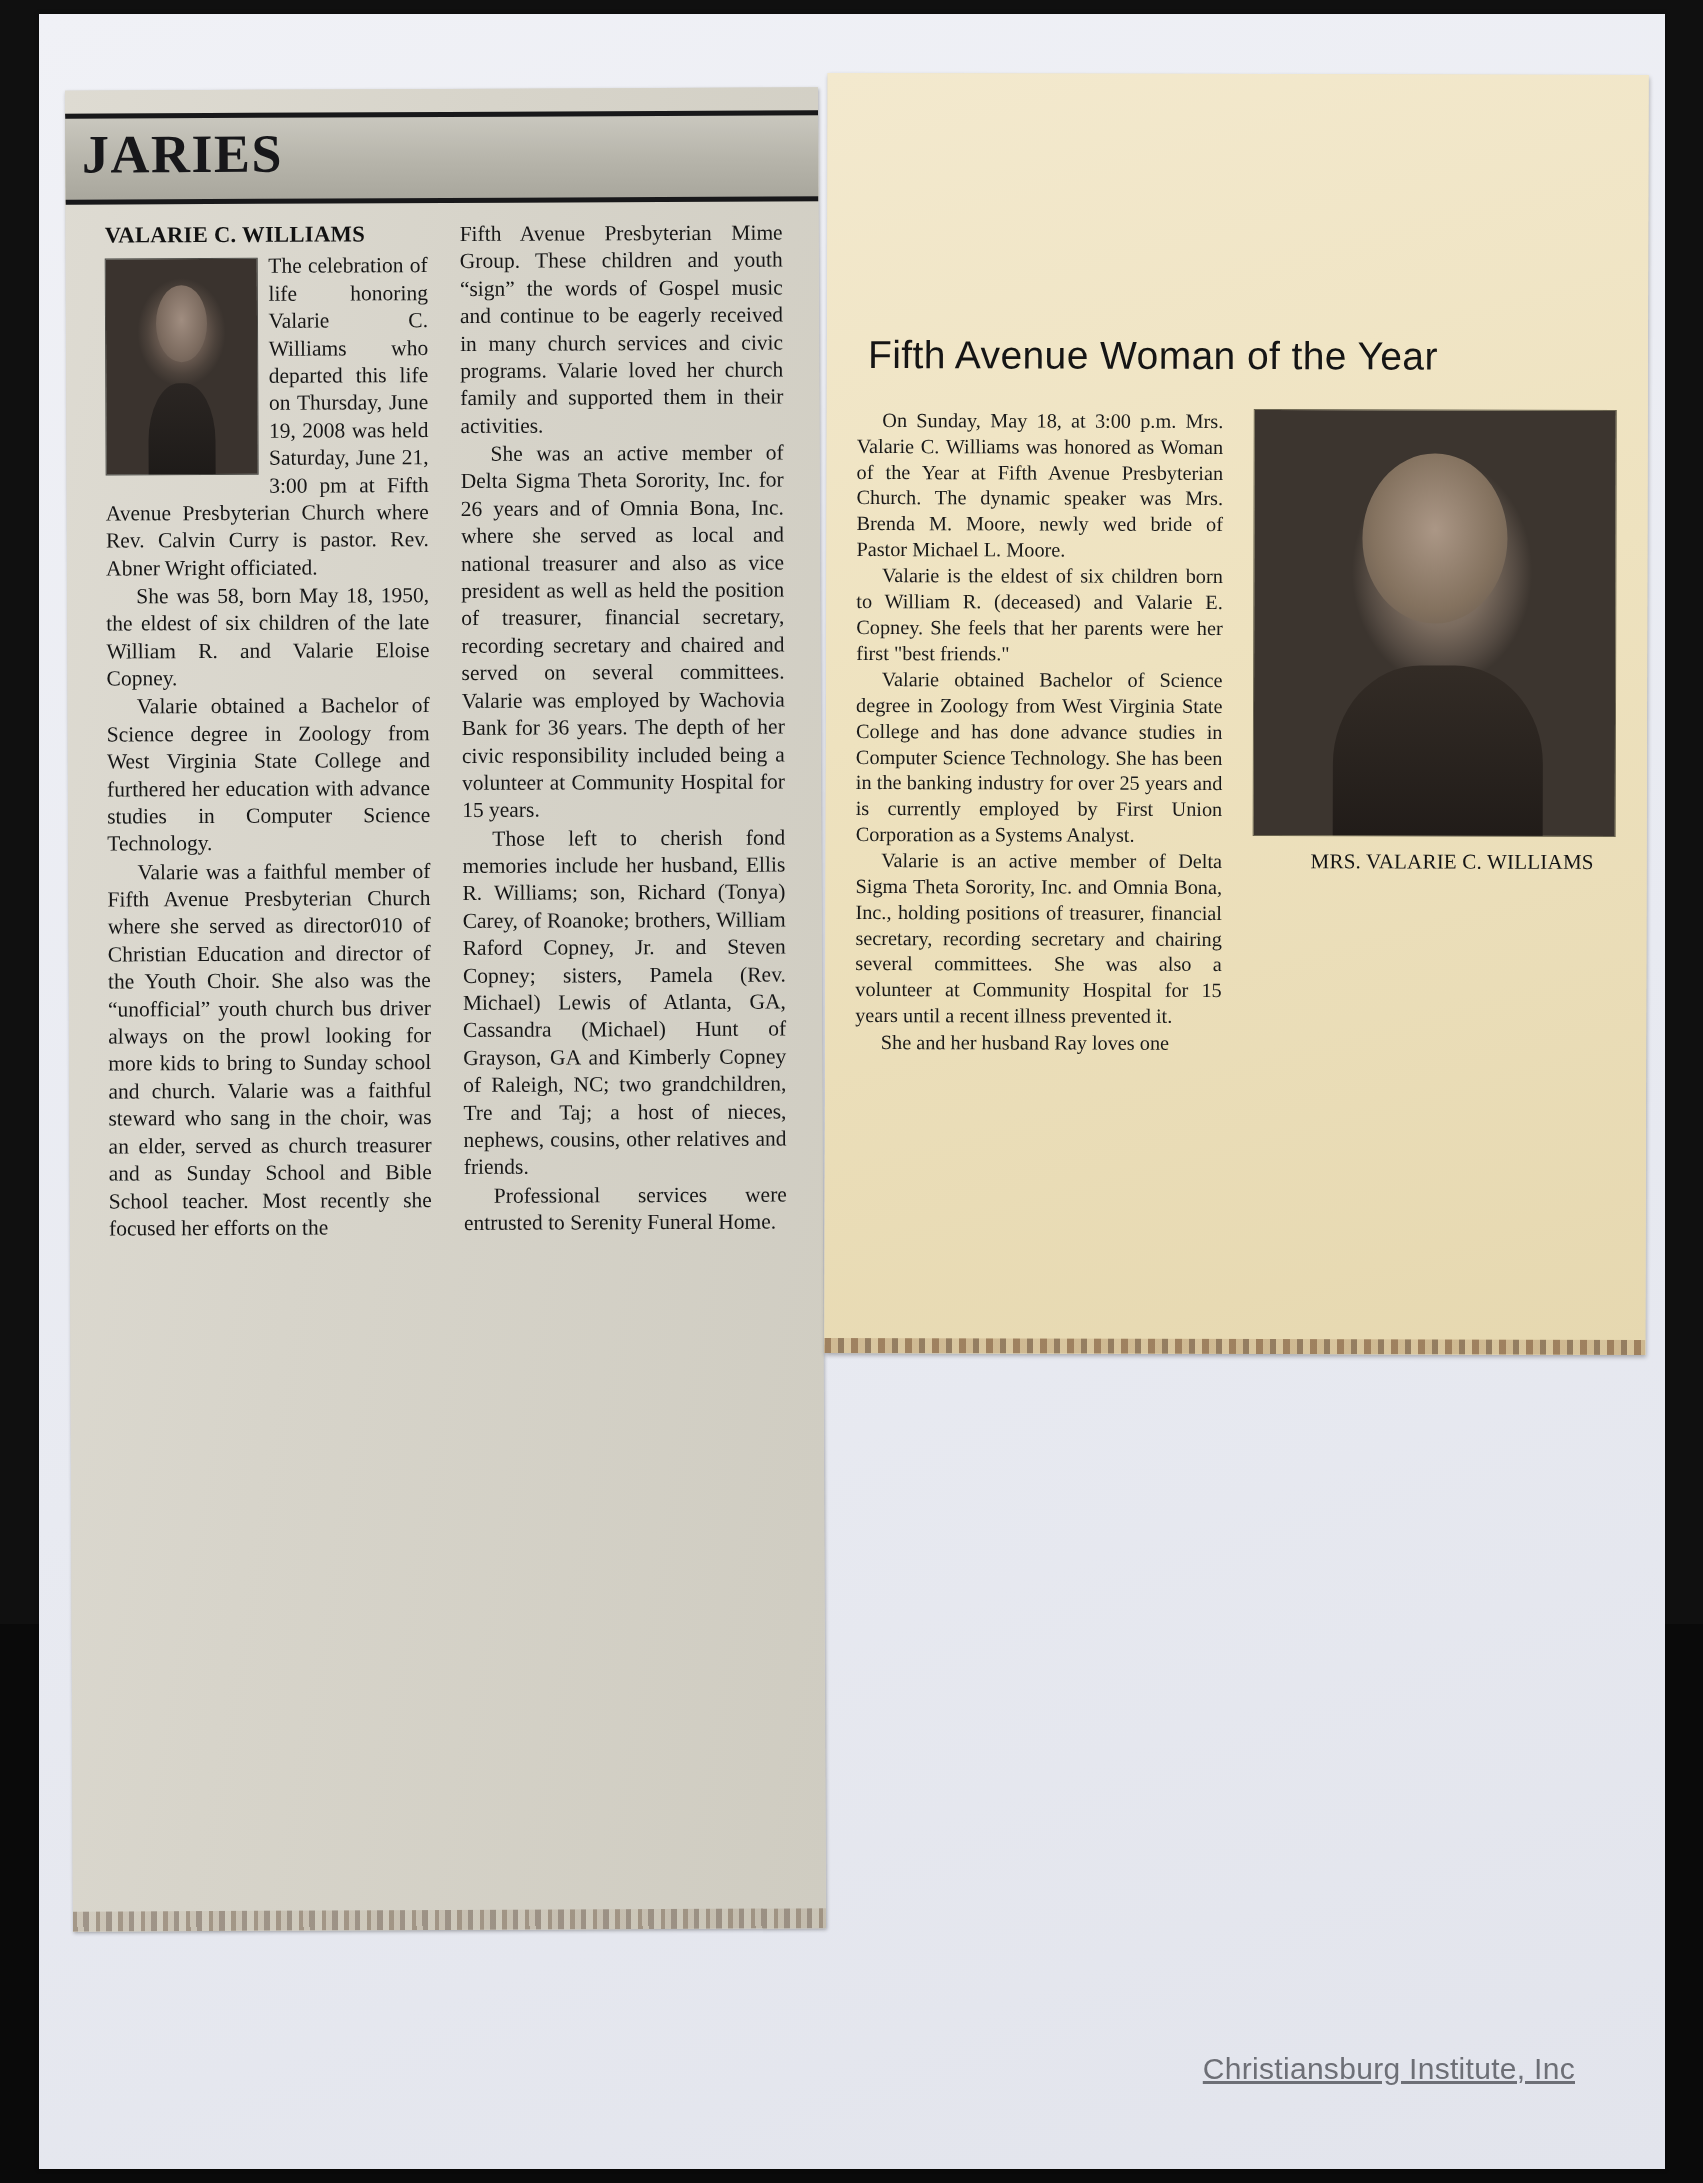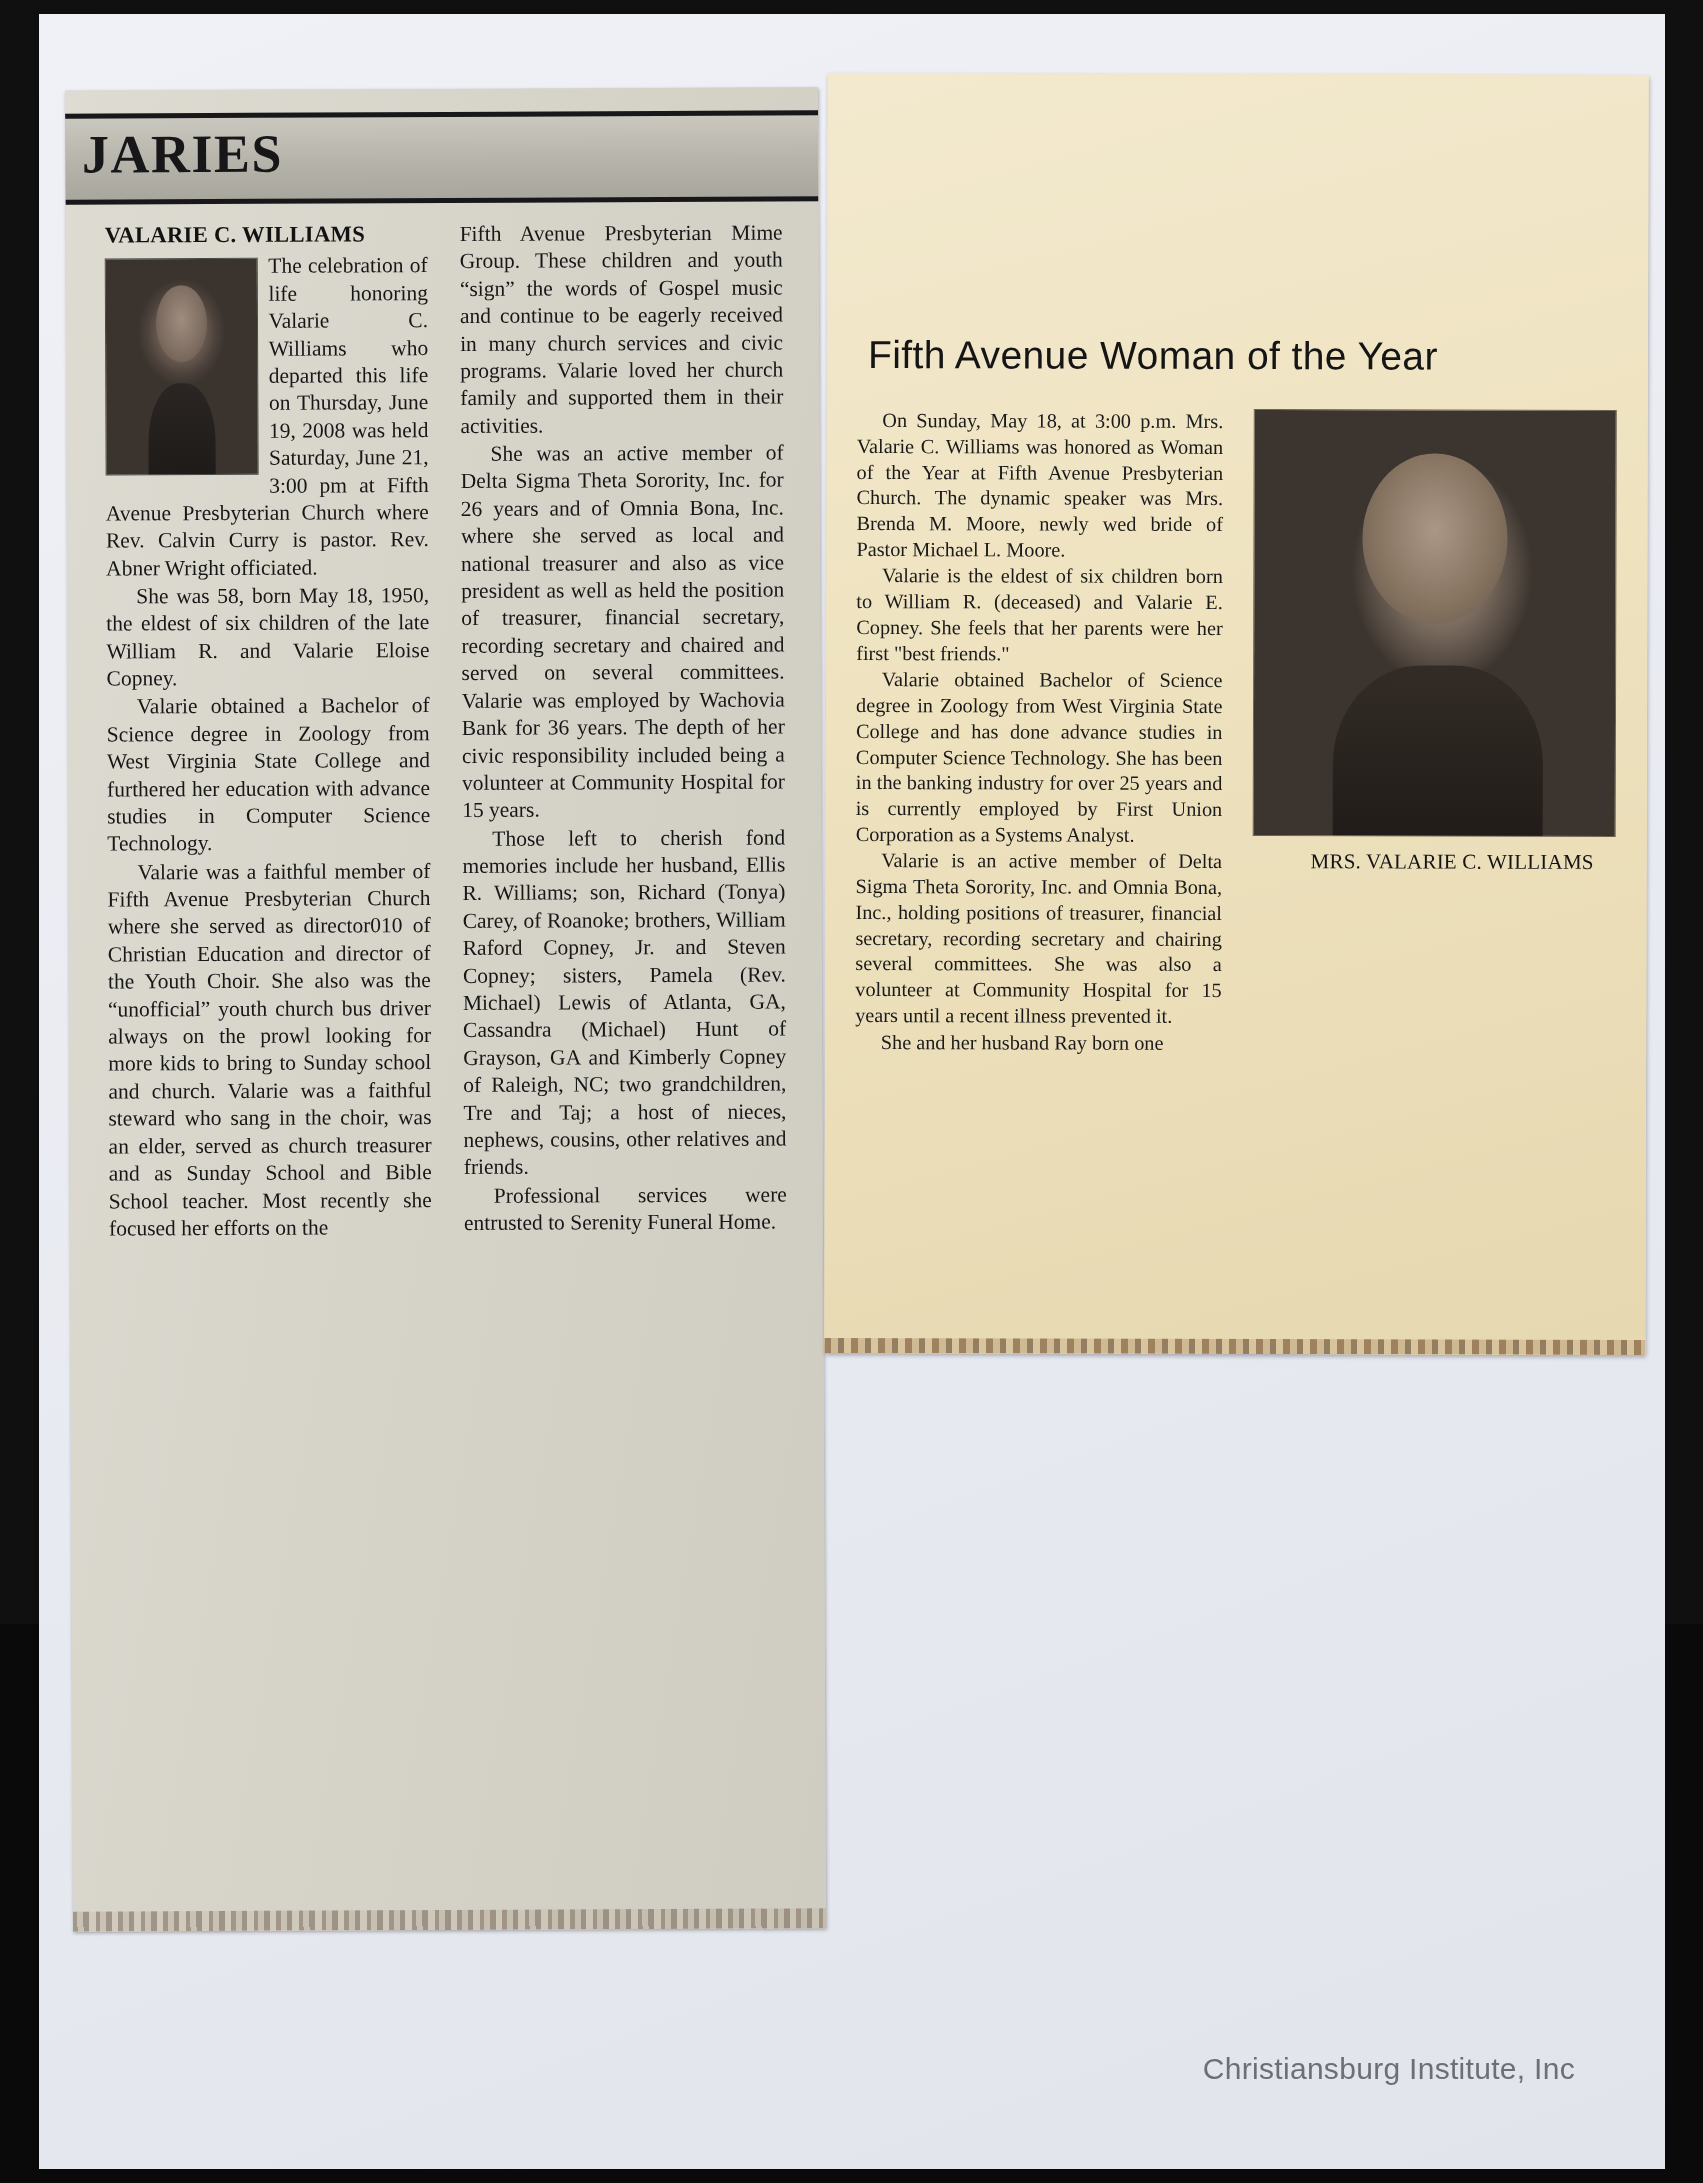--- a/index.html
+++ b/index.html
@@ -33,20 +33,21 @@
   }
   .watermark {
     position: absolute;
     right: 90px;
     bottom: 83px;
     font-family: "Liberation Sans", sans-serif;
     font-size: 30px;
     color: #6d6f76;
     letter-spacing: 0.3px;
     white-space: nowrap;
+    text-decoration: underline;
   }
 
   
   .clip-left {
     position: absolute;
     left: 30px;
     top: 75px;
     width: 753px;
     height: 1841px;
     background: #d9d6cd;
@@ -284,21 +285,21 @@
       <div class="r-headline">Fifth  Avenue Woman of the Year</div>
 
       <div class="r-body">
         <div class="r-cols">
 
           <div class="r-col">
             <p class="noindent" style="text-indent:25.6px">On Sunday, May 18, at 3:00 p.m. Mrs. Valarie C. Williams was honored as Woman of the Year at Fifth Avenue Presbyterian Church. The dynamic speaker was Mrs. Brenda M. Moore, newly wed bride of Pastor Michael L. Moore.</p>
             <p>Valarie is the eldest of six children born to William R. (deceased) and Valarie E. Copney. She feels that her parents were her first "best friends."</p>
             <p>Valarie obtained Bachelor of Science degree in Zoology from West Virginia State College and has done advance studies in Computer Science Technology. She has been in the banking industry for over 25 years and is currently employed by First Union Corporation as a Systems Analyst.</p>
             <p>Valarie is an active member of Delta Sigma Theta Sorority, Inc. and Omnia Bona, Inc., holding positions of treasurer, financial secretary, recording secretary and chairing several committees. She was also a volunteer at Community Hospital for 15 years until a recent illness prevented it.</p>
-            <p>She and her husband Ray born one</p>
+            <p>She and her husband Ray loves one</p>
           </div>
 
           <div class="r-col">
             <span class="portrait-right"></span>
             <div class="r-right-col-offset">
             </div>
           </div>
 
         </div>
       </div>

